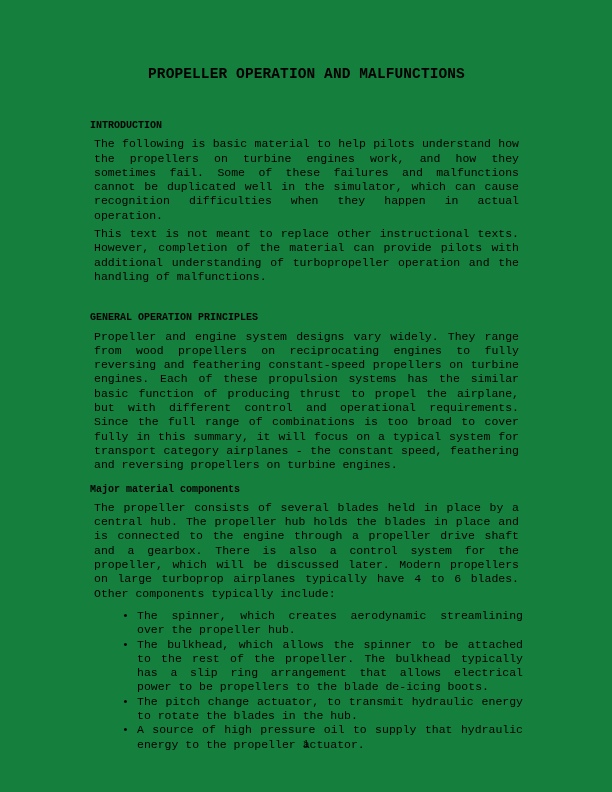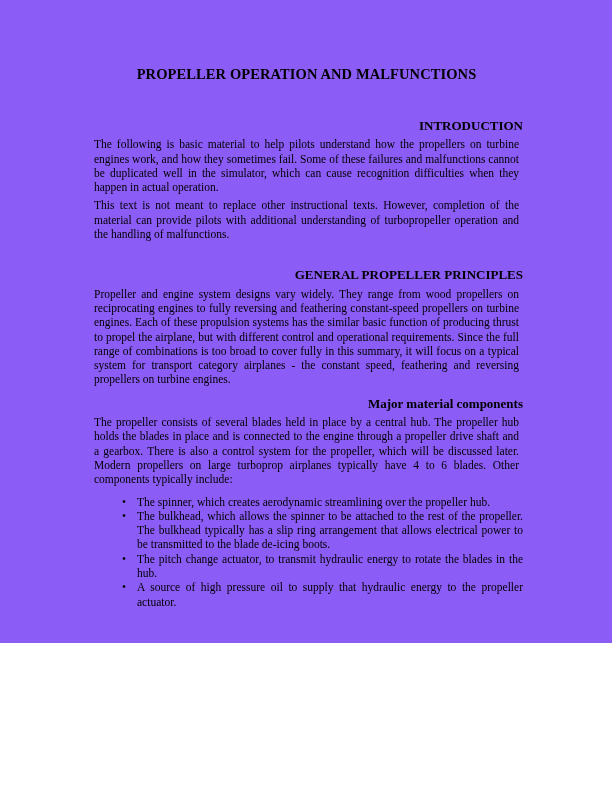--- a/index.html
+++ b/index.html
@@ -3,24 +3,24 @@
 <meta charset="utf-8">
 <style>
   html, body {
     margin: 0;
     padding: 0;
     background: #ffffff;
   }
   .page {
     position: relative;
     width: 612px;
-    height: 643px;
-    background: #8b5cf6;
+    height: 792px;
+    background: #15803d;
     color: #000000;
-    font-family: Liberation Serif, serif;
+    font-family: Liberation Mono, monospace;
     overflow: hidden;
   }
   .content {
     position: absolute;
     left: 90px;
     top: 63px;
     width: 433px;
   }
   .doc-title {
     text-align: center;
@@ -28,24 +28,23 @@
     font-size: 14.5px;
     line-height: 22px;
     letter-spacing: 0.1px;
   }
   .body-text {
     font-size: 11.5px;
     line-height: 14.3px;
   }
   .section-heading {
     font-weight: bold;
-    font-size: 13px;
+    font-size: 10px;
     line-height: 14.3px;
     margin: 0;
-    text-align: right;
   }
   .h-intro        { margin-top: 34px; }
   .p-intro-1      { margin-top: 12px; }
   .p-intro-2      { margin-top: 15px; }
   .h-principles   { margin-top: 27px; }
   .p-principles   { margin-top: 13px; }
   .h-components   { margin-top: 10px; }
   .p-components   { margin-top: 13px; }
   .para {
     margin: 4px;
@@ -83,36 +82,36 @@
     <div class="doc-title">
       <div>PROPELLER OPERATION AND MALFUNCTIONS</div>
     </div>
 
     <h2 class="section-heading h-intro">INTRODUCTION</h2>
 
     <p class="para body-text p-intro-1">The following is basic material to help pilots understand how the propellers on turbine engines work, and how they sometimes fail.  Some of these failures and malfunctions cannot be duplicated well in the simulator, which can cause recognition difficulties when they happen in actual operation.</p>
 
     <p class="para body-text p-intro-2">This text is not meant to replace other instructional texts.  However, completion of the material can provide pilots with additional understanding of turbopropeller operation and the handling of malfunctions.</p>
 
-    <h2 class="section-heading h-principles">GENERAL PROPELLER PRINCIPLES</h2>
+    <h2 class="section-heading h-principles">GENERAL OPERATION PRINCIPLES</h2>
 
     <p class="para body-text p-principles">Propeller and engine system designs vary widely.  They range from wood propellers on reciprocating engines to fully reversing and feathering constant-speed propellers on turbine engines.  Each of these propulsion systems has the similar basic function of producing thrust to propel the airplane, but with different control and operational requirements.  Since the full range of combinations is too broad to cover fully in this summary, it will focus on a typical system for transport category airplanes - the constant speed, feathering and reversing propellers on turbine engines.</p>
 
     <h3 class="section-heading h-components">Major material components</h3>
 
     <p class="para body-text p-components">The propeller consists of several blades held in place by a central hub.  The propeller hub holds the blades in place and is connected to the engine through a propeller drive shaft and a gearbox.  There is also a control system for the propeller, which will be discussed later.  Modern propellers on large turboprop airplanes typically have 4 to 6 blades.  Other components typically include:</p>
 
     <div class="bullet-list body-text">
       <div class="bullet-item">
         <span class="bullet-marker">•</span>
         <span>The spinner, which creates aerodynamic streamlining over the propeller hub.</span>
       </div>
       <div class="bullet-item">
         <span class="bullet-marker">•</span>
-        <span>The bulkhead, which allows the spinner to be attached to the rest of the propeller.  The bulkhead typically has a slip ring arrangement that allows electrical power to be transmitted to the blade de-icing boots.</span>
+        <span>The bulkhead, which allows the spinner to be attached to the rest of the propeller.  The bulkhead typically has a slip ring arrangement that allows electrical power to be propellers to the blade de-icing boots.</span>
       </div>
       <div class="bullet-item">
         <span class="bullet-marker">•</span>
         <span>The pitch change actuator, to transmit hydraulic energy to rotate the blades in the hub.</span>
       </div>
       <div class="bullet-item">
         <span class="bullet-marker">•</span>
         <span>A source of high pressure oil to supply that hydraulic energy to the propeller actuator.</span>
       </div>
     </div>

